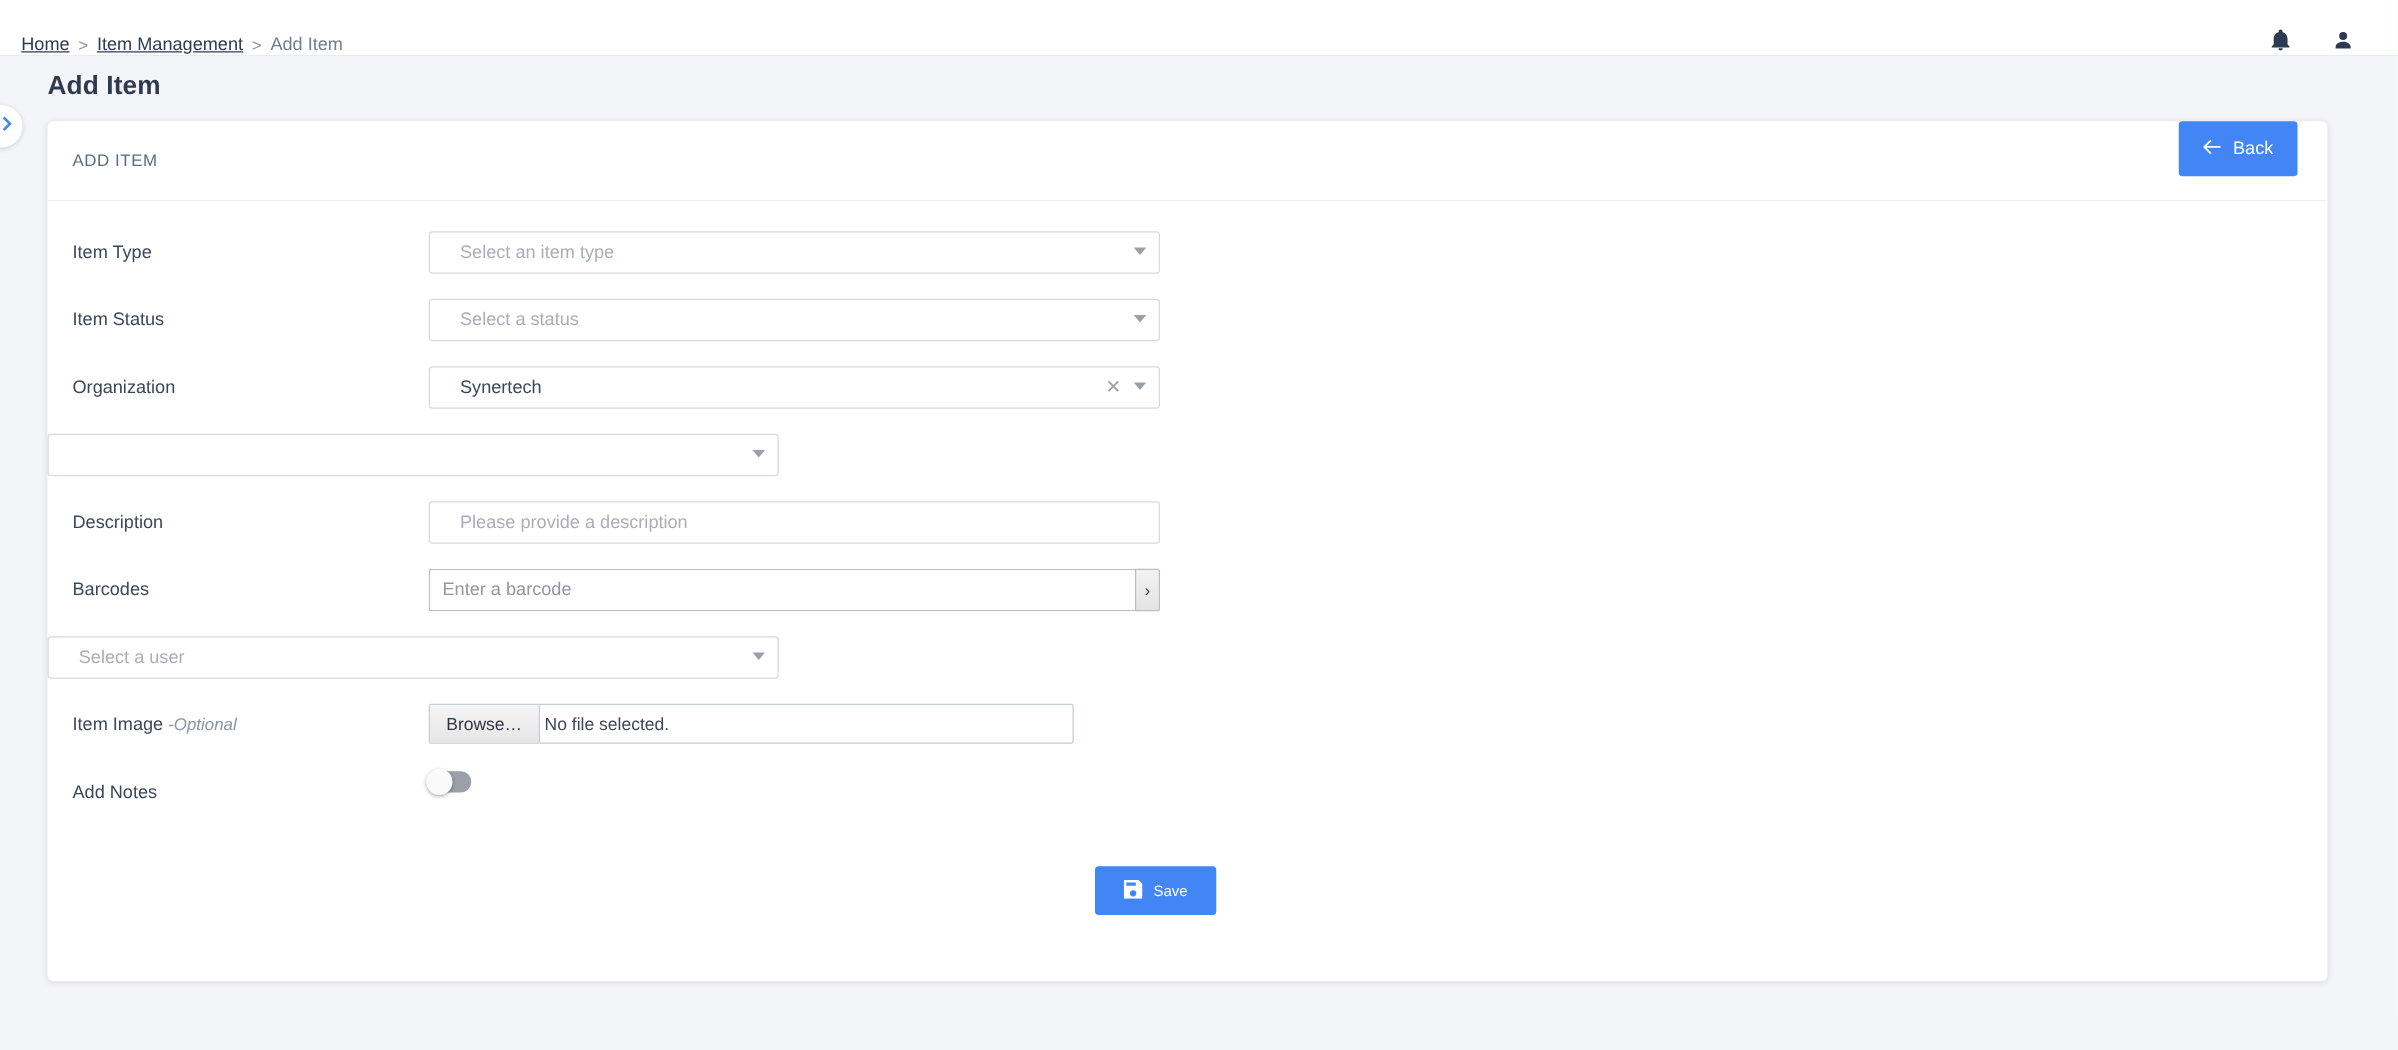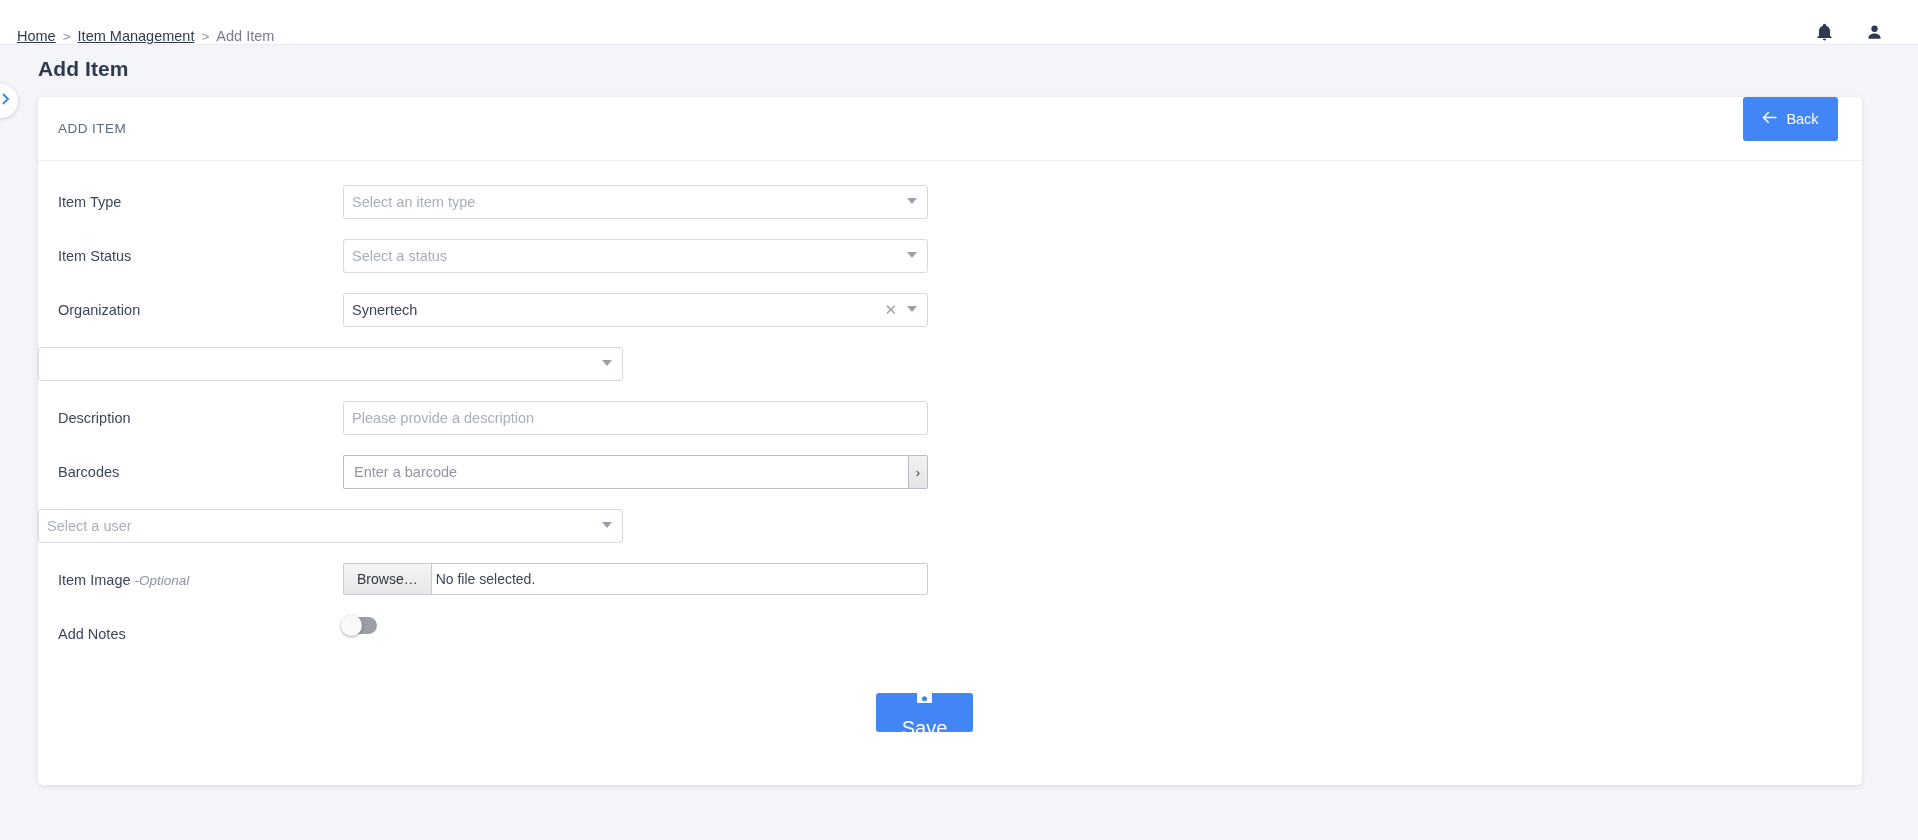--- a/index.html
+++ b/index.html
@@ -140,21 +140,21 @@
     position: relative;
   }
 
   .control {
     width: 585px;
     height: 34px;
     border: 1px solid #d6d9df;
     border-radius: 3px;
     background: #fff;
     display: flex; align-items: center;
-    padding: 0 8px;
+    padding: 0 24px;
     font-size: 14.5px;
     color: #3c4759;
   }
   .control.placeholder-text { color: #a9aeb8; }
   .control .value { color: #3d4757; }
 
   .caret {
     position: absolute;
     right: 11px; top: 13px;
     width: 0; height: 0;
@@ -196,21 +196,21 @@
     background: linear-gradient(#f2f2f2,#e4e4e4);
     display: flex; align-items: center; justify-content: center;
     font-size: 13px;
     color: #3a3a3a;
     cursor: pointer;
   }
 
   
   .file-wrap {
     display: flex;
-    width: 585px;
+    width: 516px;
     height: 32px;
     border: 1px solid #c8ccd3;
     border-radius: 2px;
     background: #fff;
     overflow: hidden;
   }
   .file-btn {
     padding: 0 13px;
     background: linear-gradient(#f5f5f5,#e6e6e6);
     border-right: 1px solid #c8ccd3;
@@ -248,26 +248,25 @@
     display: flex;
     margin-top: 22px;
   }
   .save-btn {
     margin-left: 838px;
     width: 97px; height: 39px;
     background: #4285f4;
     color: #fff;
     border: none;
     border-radius: 3px;
-    font-size: 20px;
+    font-size: 12px;
     font-family: "Liberation Sans", sans-serif;
     display: flex; align-items: center; justify-content: center;
     gap: 9px;
     cursor: pointer;
-    flex-direction: column;
   }
 </style>
 </head>
 <body>
 
 <div class="topbar">
   <div class="breadcrumb">
     <span class="crumb-link">Home</span>
     <span class="crumb-sep">&gt;</span>
     <span class="crumb-link">Item Management</span>

